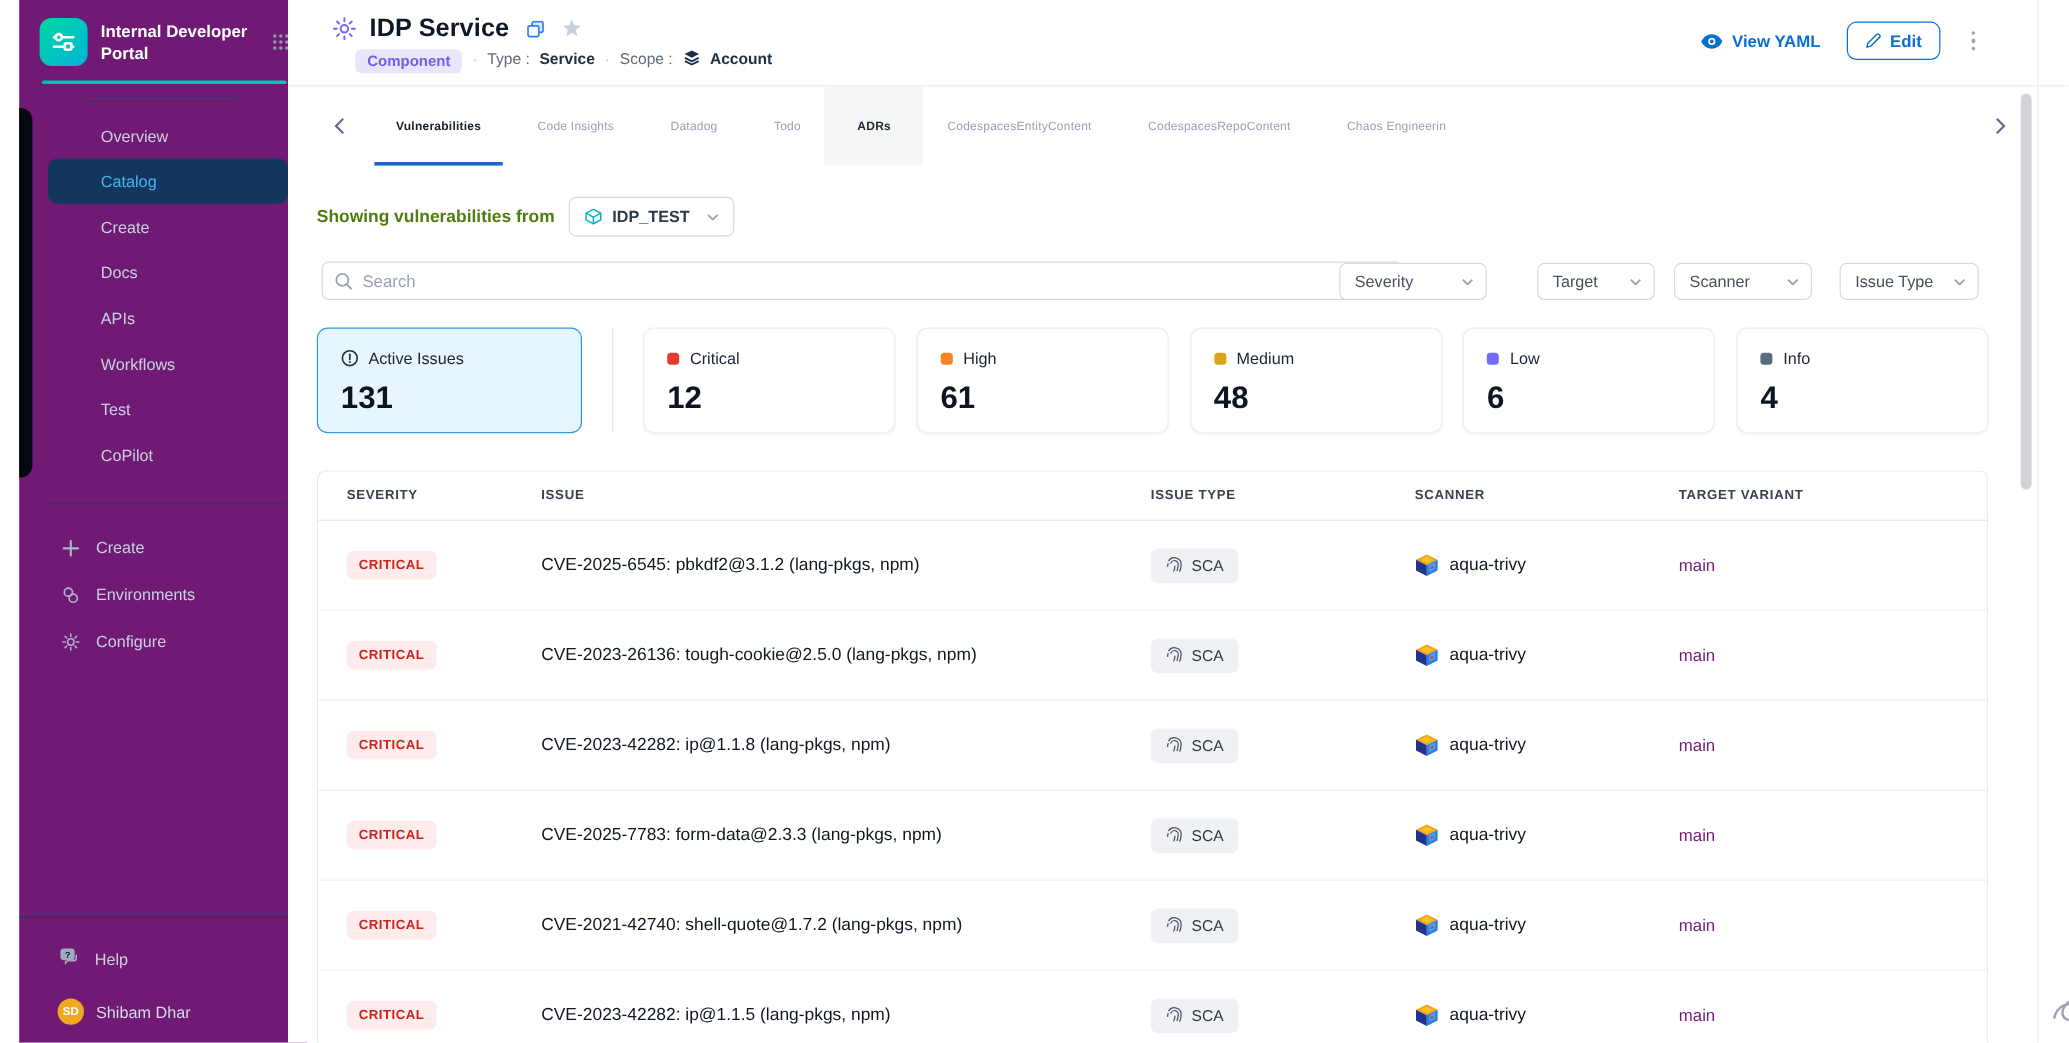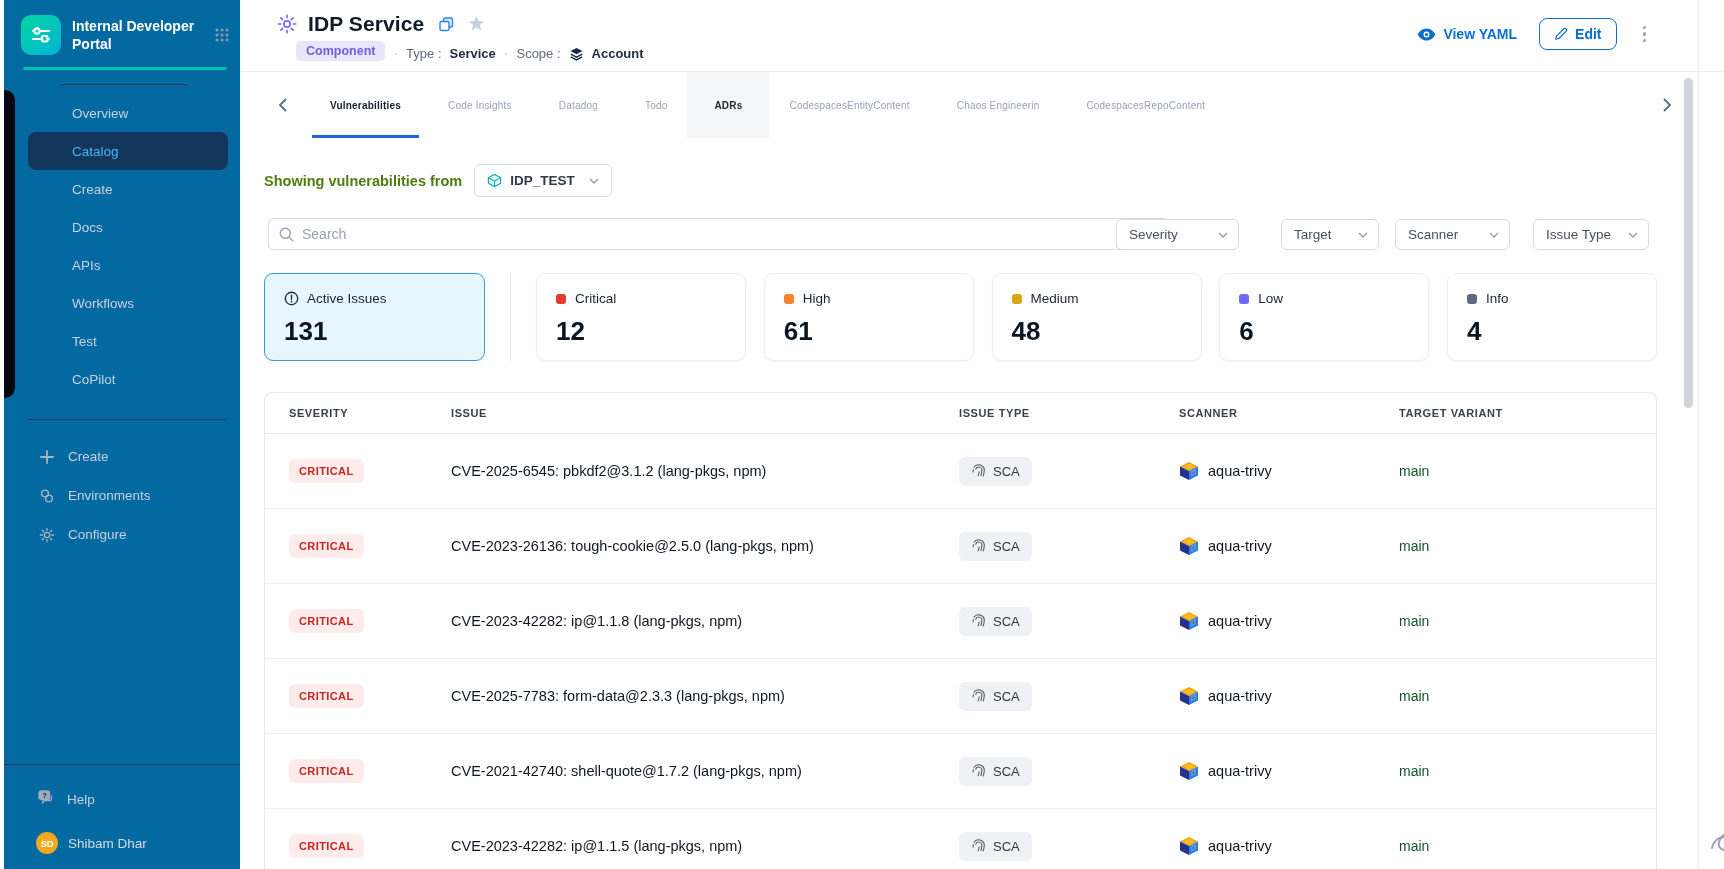--- a/index.html
+++ b/index.html
@@ -1,20 +1,20 @@
 <!DOCTYPE html>
 <html><head>
 <meta charset="utf-8">
 <style>
   * { box-sizing: border-box; margin: 0; padding: 0; }
   html,body { width:1724px; height:869px; overflow:hidden; }
   body { font-family:"Liberation Sans", sans-serif; background:#ffffff; position:relative; color:#101828; }
 
   
-  .sidebar { position:absolute; left:4px; top:0; bottom:0; width:240px; background:#0369a1; }
+  .sidebar { position:absolute; left:16px; top:0; bottom:0; width:240px; background:#701a75; }
   .module-strip { position:absolute; left:0; top:90px; width:11px; height:308px; background:#05090f; border-radius:0 10px 10px 0; }
   .brand { display:flex; align-items:center; gap:11px; padding:15px 14px 9px 17px; }
   .logo { width:40px; height:40px; border-radius:10px; background:linear-gradient(135deg,#00d79f,#00b4d8); display:flex; align-items:center; justify-content:center; flex:none; }
   .brand-title { font-size:14px; line-height:18px; font-weight:700; color:#ffffff; width:128px; }
   .grid-icon { margin-left:auto; display:flex; }
   .brand-rule { height:3px; background:#00c2b2; margin:3px 17px 0 19px; border-radius:2px; }
   .nav-sep-sm { border-top:1px solid #2a3c52; margin:14px 57px 0 57px; }
   .nav { list-style:none; margin-top:9px; }
   .nav li { height:38px; display:flex; align-items:center; margin:0 16px 0 24px; padding-left:44px; border-radius:8px;
             font-size:13.5px; color:#c7d1de; cursor:pointer; }
@@ -29,21 +29,21 @@
   .user-row { display:flex; align-items:center; gap:10px; padding:24px 0 15px 32px; font-size:13.5px; color:#d4dbe5; cursor:pointer; }
   .avatar { width:22px; height:22px; border-radius:50%; background:#f0a820; color:#fff; font-size:9.5px; font-weight:700;
             display:flex; align-items:center; justify-content:center; flex:none; }
 
   
   .main { position:absolute; left:240px; top:0; right:0; bottom:0; background:#fff; }
 
   .entity-header { position:relative; height:72px; border-bottom:1px solid #e9edf1; }
   .title-row { display:flex; align-items:center; gap:10px; padding:12px 0 0 36px; }
   .page-title { font-size:21px; font-weight:700; color:#101828; letter-spacing:.1px; }
-  .meta-row { display:flex; align-items:flex-end; gap:8px; padding:5px 0 0 56px; font-size:13px; color:#5f6a78; }
+  .meta-row { display:flex; align-items:flex-start; gap:8px; padding:5px 0 0 56px; font-size:13px; color:#5f6a78; }
   .kind-badge { background:#e9e6fc; color:#6e5fe6; font-weight:600; font-size:12.5px; padding:3px 10px; border-radius:5px; }
   .meta-dot { color:#c0c6d0; font-size:14px; }
   .meta-strong { color:#23303e; font-weight:700; }
   .header-actions { position:absolute; right:74px; top:18px; display:flex; align-items:center; gap:22px; }
   .view-yaml { display:flex; align-items:center; gap:7px; color:#0a6fd0; font-size:14px; font-weight:700; cursor:pointer; }
   .edit-btn { display:flex; align-items:center; gap:7px; border:1px solid #0a6fd0; color:#0a6fd0; background:#fff;
               font-size:14px; font-weight:600; border-radius:8px; padding:7px 14px; cursor:pointer; font-family:inherit; }
   .kebab { display:flex; flex-direction:column; gap:3px; cursor:pointer; padding:4px; }
   .kebab i { width:3.5px; height:3.5px; border-radius:50%; background:#9aa3b2; }
 
@@ -95,21 +95,21 @@
   .t-head span { font-size:11px; font-weight:700; color:#39414e; letter-spacing:.6px; }
   .t-head span:first-child { padding-left:24px; }
   .t-row { display:grid; grid-template-columns:186px 508px 220px 220px 1fr; height:75px; align-items:center;
            border-bottom:1px solid #eef1f4; cursor:pointer; }
   .sev-badge { margin-left:24px; display:inline-block; background:#fdeceb; color:#cc231c; font-size:11px; font-weight:700;
                letter-spacing:.4px; padding:6px 10px; border-radius:6px; width:max-content; }
   .issue-text { font-size:14.5px; color:#0f1722; }
   .type-pill { display:inline-flex; align-items:center; gap:7px; background:#eff1f5; border-radius:6px; height:29px;
                padding:0 12px; font-size:13px; color:#2f3742; width:max-content; }
   .scanner-cell { display:flex; align-items:center; gap:9px; font-size:14.5px; color:#0f1722; }
-  .variant-text { font-size:14px; color:#14532d; }
+  .variant-text { font-size:14px; color:#701a75; }
 
   
   .gutter-line { position:absolute; top:0; bottom:0; left:1458px; border-left:1px solid #edeff2; }
   .scroll-thumb { position:absolute; left:1444px; top:78px; width:9px; height:330px; border-radius:5px; background:#d2d4d9; cursor:pointer; }
   .corner-doodle { position:absolute; left:1470px; top:822px; color:#9aa0b8; }
 </style>
 </head>
 <body>
 
 <aside class="sidebar">
@@ -273,22 +273,22 @@
           <path d="M8 1L2 7l6 6"></path>
         </svg>
     </span>
     <div class="tabs">
       <div class="tab active">Vulnerabilities</div>
       <div class="tab">Code Insights</div>
       <div class="tab">Datadog</div>
       <div class="tab">Todo</div>
       <div class="tab highlight">ADRs</div>
       <div class="tab">CodespacesEntityContent</div>
+      <div class="tab">CodespacesRepoContent</div>
       <div class="tab">Chaos Engineerin</div>
-      <div class="tab">CodespacesRepoContent</div>
     </div>
     <span class="tab-scroll-right">
       <svg width="9" height="14" viewBox="0 0 9 14" fill="none" stroke="#5a6b8c" stroke-width="1.8">
           <path d="M1 1l6 6-6 6"></path>
         </svg>
     </span>
   </div>
 
   <div class="showing-row">
     <span class="showing-label">Showing vulnerabilities from</span>

